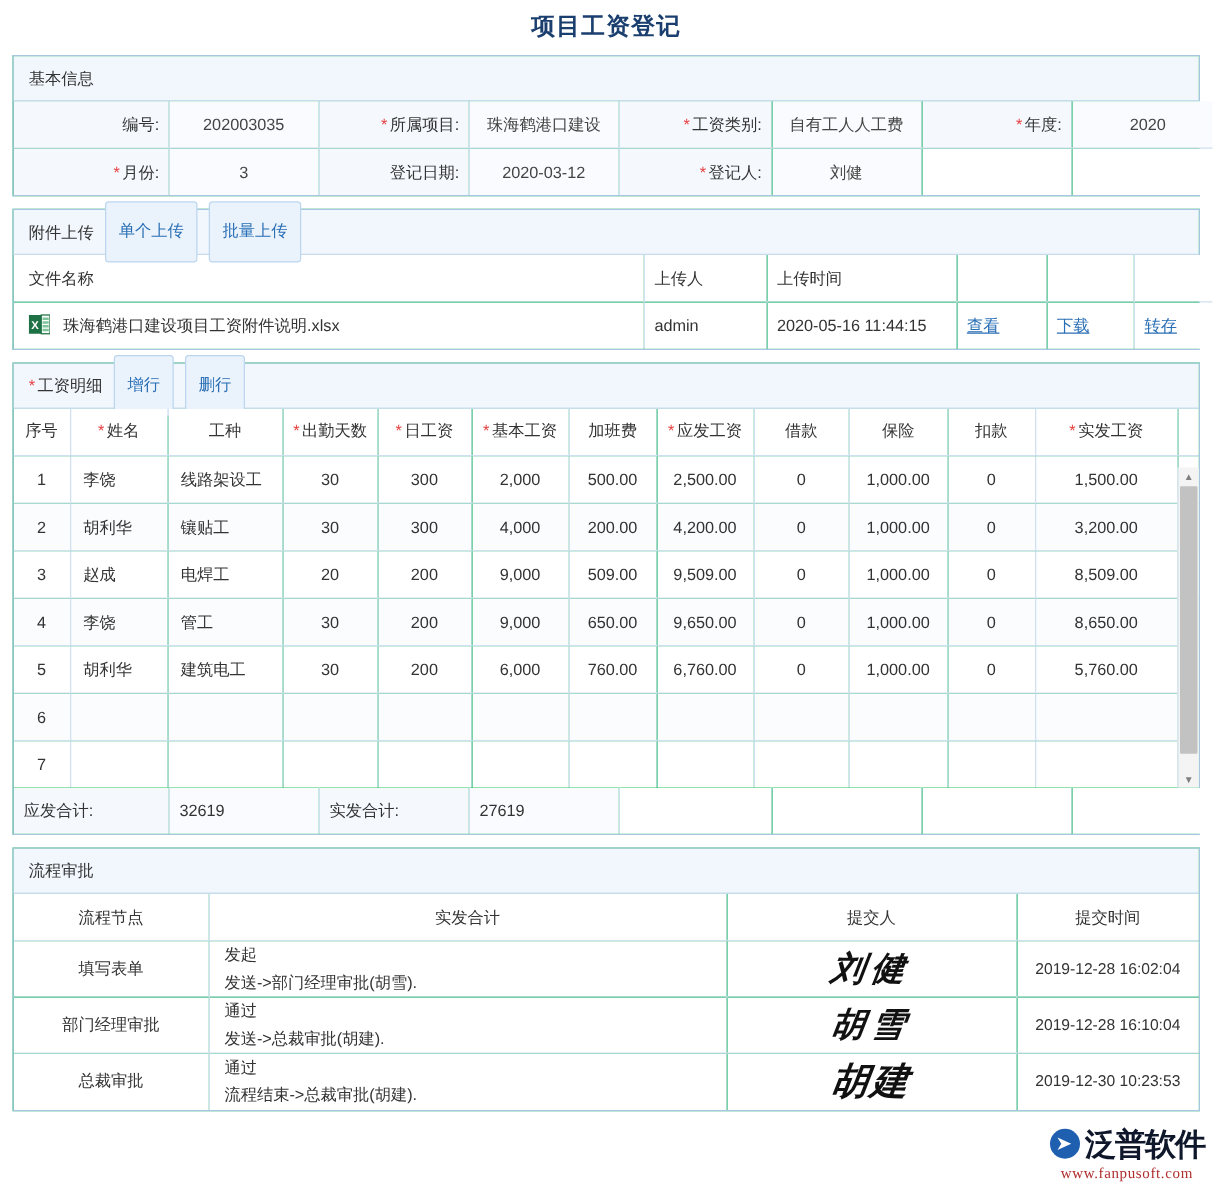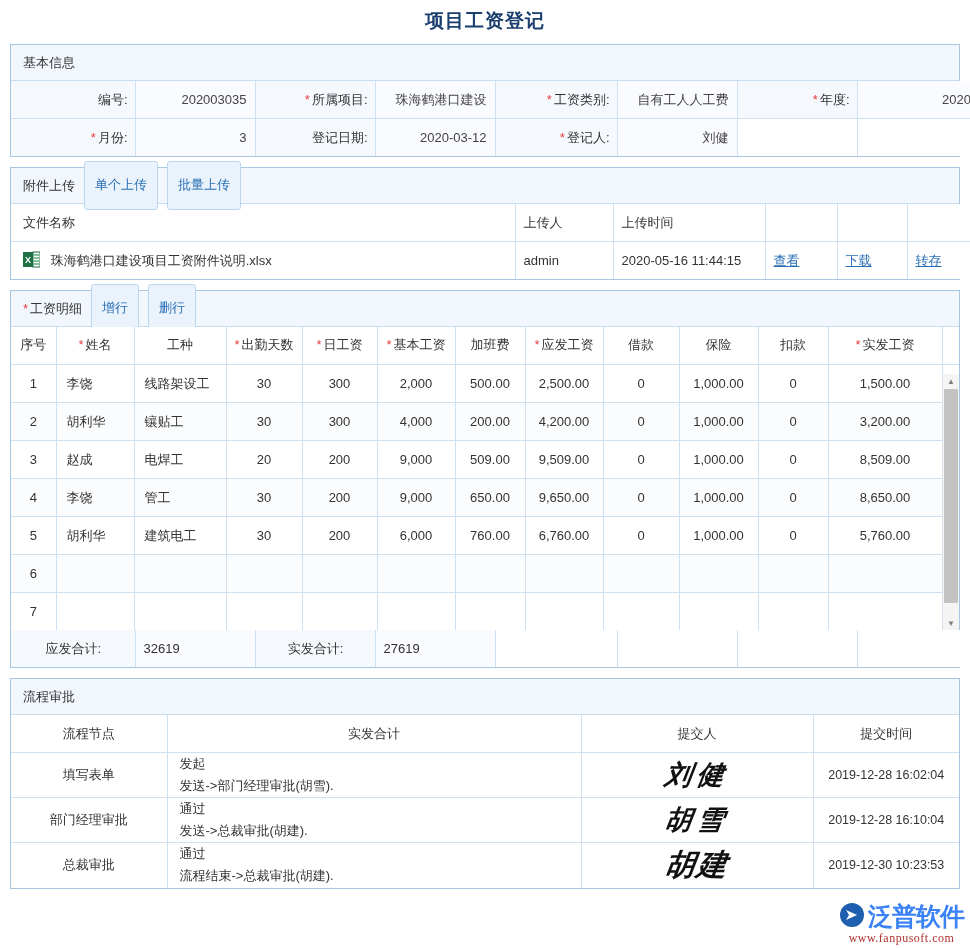--- a/index.html
+++ b/index.html
@@ -81,21 +81,21 @@
   table.grid tr:last-child td { border-bottom: 0; }
 
   .info-table td { background: #f5f9fe; }
   .info-table td.lbl {
     text-align: right;
     color: #333;
     background: #f5f9fe;
     padding-right: 7px;
   }
   .info-table td.val {
-    text-align: right;
+    text-align: center;
     color: #444;
     background: #f9fbfe;
   }
   .info-table td.blank { background: #ffffff; }
 
   
   .att-table th {
     background: #ffffff;
     text-align: left;
     color: #333;
@@ -172,21 +172,21 @@
     bottom: 27px;
     background: #c2c2c2;
     border-radius: 1px;
   }
 
   
   .totals-table td {
     height: 38px;
     background: #f5f9fe;
   }
-  .totals-table td.lbl { text-align: center; padding-right: 7px; }
+  .totals-table td.lbl { text-align: left; padding-right: 7px; }
   .totals-table td.val { background: #f9fbfe; text-align: left; }
   .totals-table td.blank { background: #ffffff; }
 
   
   .appr-table th {
     height: 34px;
     text-align: center;
     background: #ffffff;
   }
   .appr-table td {
@@ -227,21 +227,21 @@
     pointer-events: none;
   }
   .watermark .wm-row {
     display: flex;
     align-items: center;
     gap: 3px;
   }
   .watermark .wm-text {
     font-size: 25px;
     font-weight: bold;
-    color: #3b82f6;
+    color: #0f172a;
     letter-spacing: -1px;
   }
   .watermark .wm-url {
     font-family: "Liberation Serif", "DejaVu Serif", serif;
     font-size: 12px;
     color: #b03030;
     letter-spacing: 0.5px;
     margin-top: 2px;
   }
 </style>

